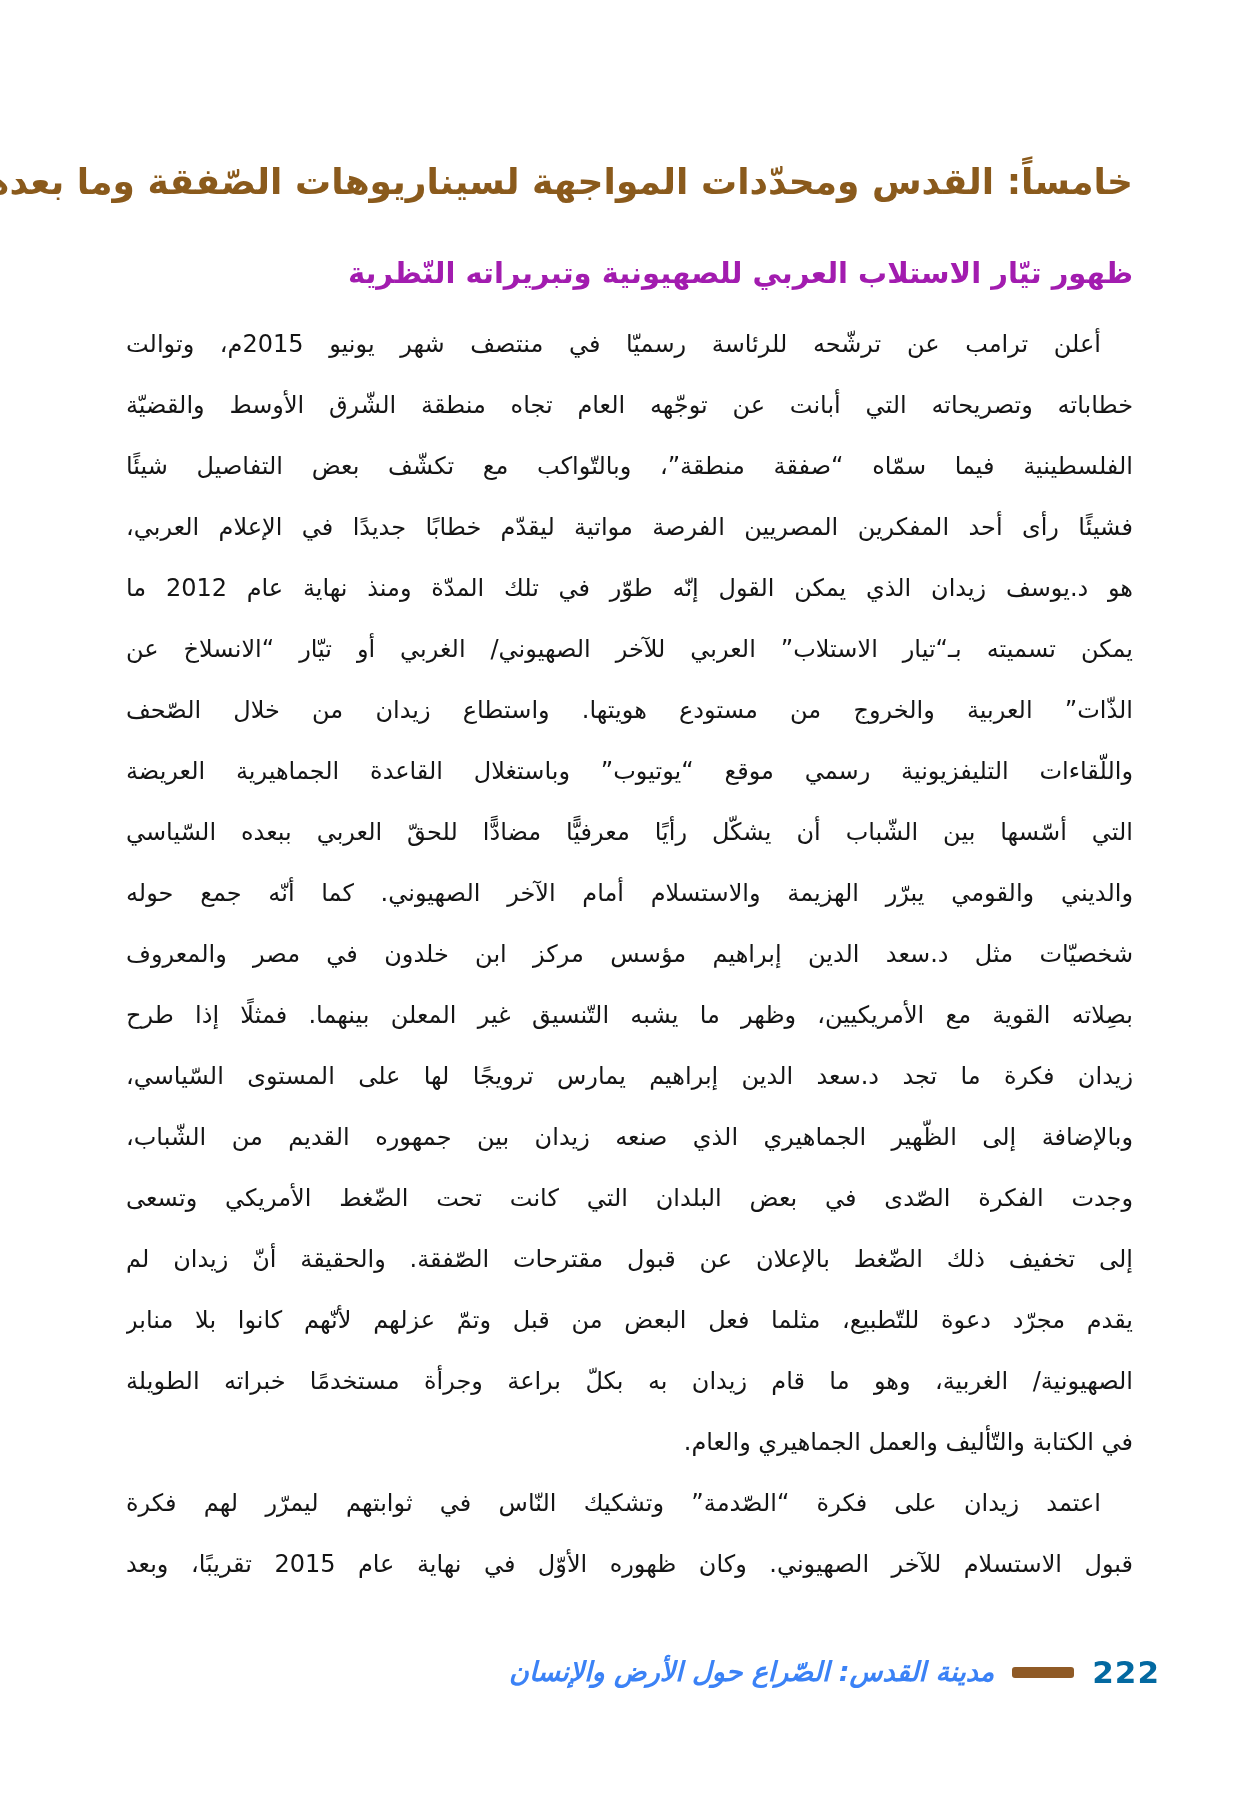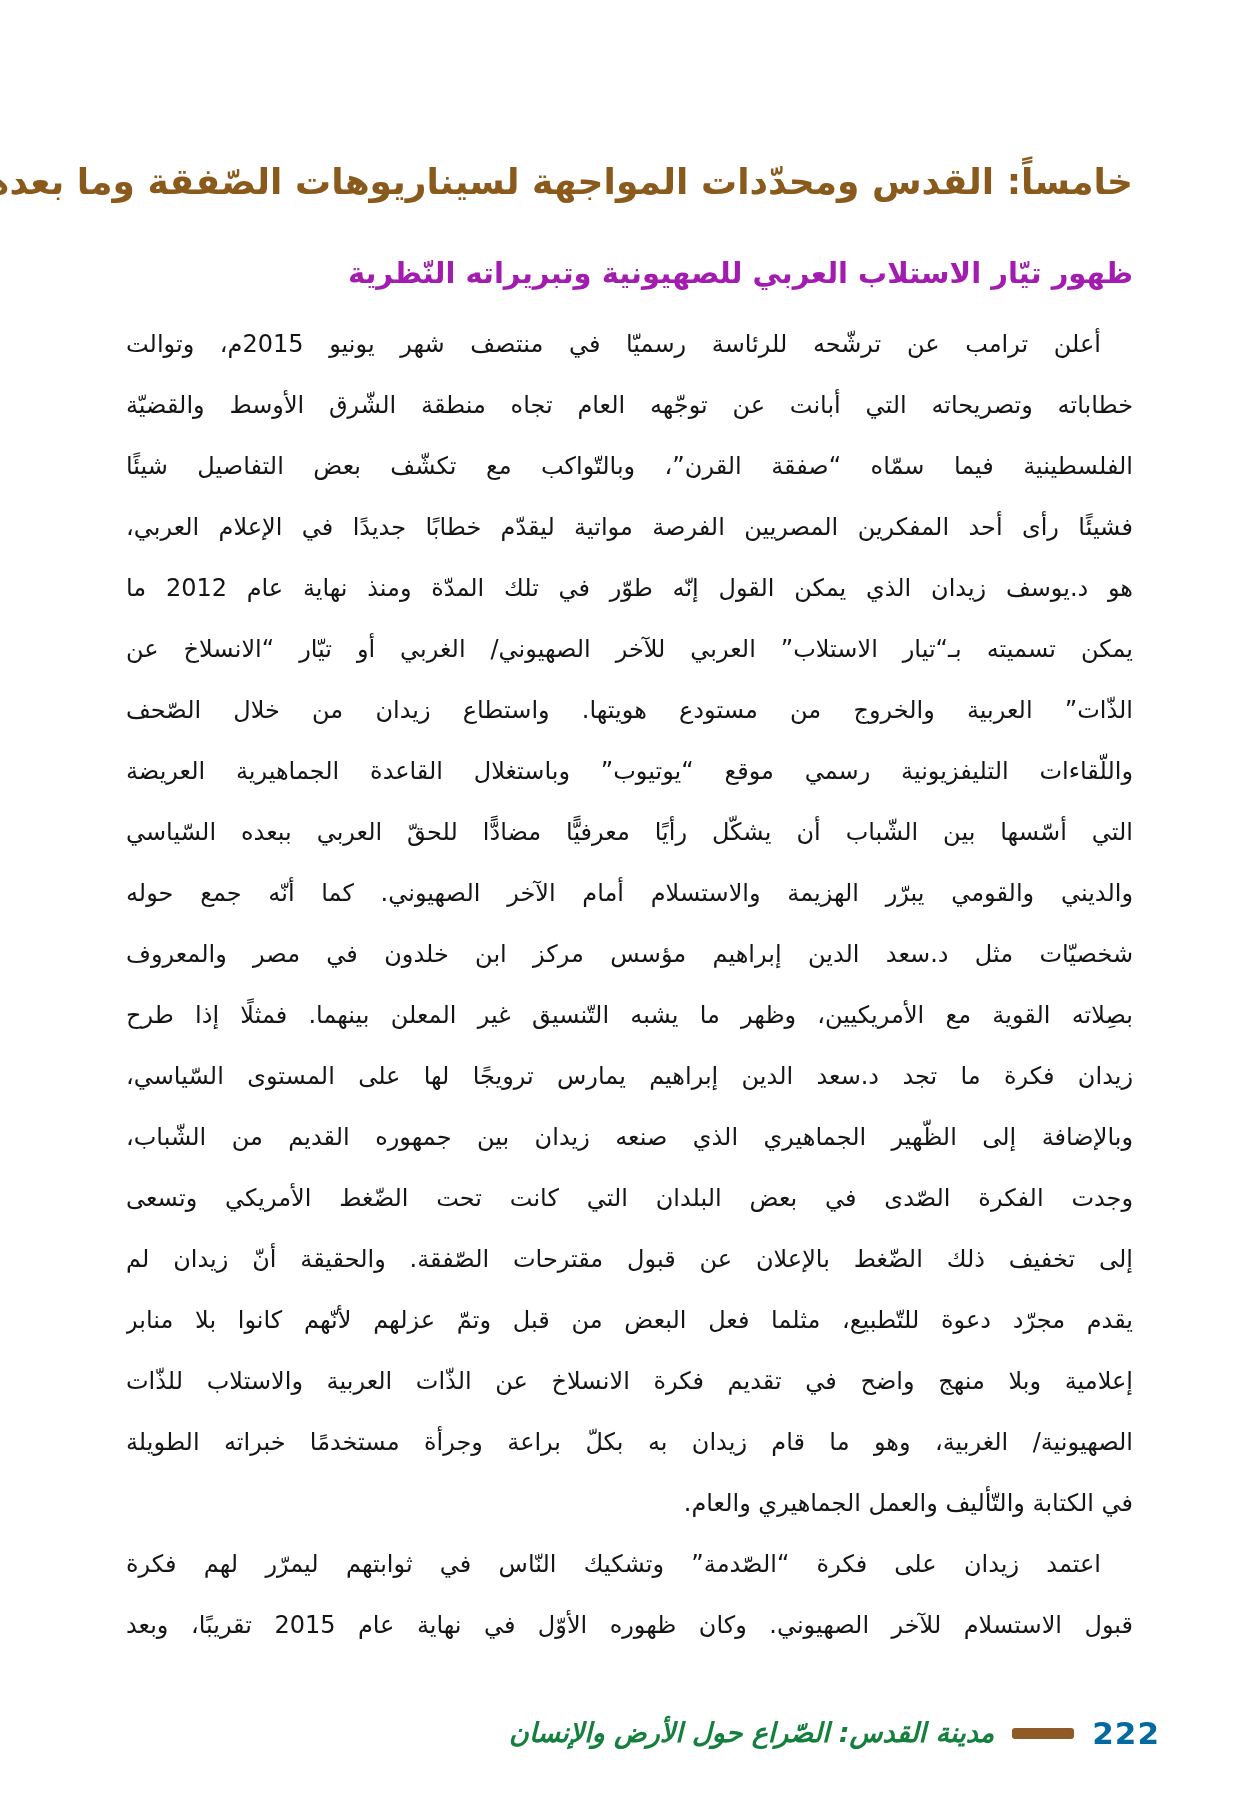--- a/index.html
+++ b/index.html
@@ -69,21 +69,21 @@
   }
   .footer-bar {
     width: 62px;
     height: 11px;
     background: #8f5a26;
     border-radius: 3px;
     margin: 0 18px;
     display: inline-block;
   }
   .book-title {
-    color: #15803d;
+    color: #3b82f6;
     font-size: 27px;
     font-weight: bold;
     font-style: italic;
     line-height: 50px;
     white-space: nowrap;
   }
 </style>
 </head>
 <body>
 
@@ -91,36 +91,35 @@
 
   <div class="heading">خامساً: القدس ومحدّدات المواجهة لسيناريوهات الصّفقة وما بعدها</div>
 
   <div class="subheading">ظهور تيّار الاستلاب العربي للصهيونية وتبريراته النّظرية</div>
 
   <div class="body-text">
 
     <div>
       <div class="line first">أعلن ترامب عن ترشّحه للرئاسة رسميّا في منتصف شهر يونيو 2015م، وتوالت</div>
       <div class="line">خطاباته وتصريحاته التي أبانت عن توجّهه العام تجاه منطقة الشّرق الأوسط والقضيّة</div>
-      <div class="line">الفلسطينية فيما سمّاه “صفقة القرن”، وبالتّواكب مع تكشّف بعض التفاصيل شيئًا</div>
+      <div class="line">الفلسطينية فيما سمّاه “صفقة منطقة”، وبالتّواكب مع تكشّف بعض التفاصيل شيئًا</div>
       <div class="line">فشيئًا رأى أحد المفكرين المصريين الفرصة مواتية ليقدّم خطابًا جديدًا في الإعلام العربي،</div>
       <div class="line">هو د.يوسف زيدان الذي يمكن القول إنّه طوّر في تلك المدّة ومنذ نهاية عام 2012 ما</div>
       <div class="line">يمكن تسميته بـ“تيار الاستلاب” العربي للآخر الصهيوني/ الغربي أو تيّار “الانسلاخ عن</div>
       <div class="line">الذّات” العربية والخروج من مستودع هويتها. واستطاع زيدان من خلال الصّحف</div>
       <div class="line">واللّقاءات التليفزيونية رسمي موقع “يوتيوب” وباستغلال القاعدة الجماهيرية العريضة</div>
       <div class="line">التي أسّسها بين الشّباب أن يشكّل رأيًا معرفيًّا مضادًّا للحقّ العربي ببعده السّياسي</div>
       <div class="line">والديني والقومي يبرّر الهزيمة والاستسلام أمام الآخر الصهيوني. كما أنّه جمع حوله</div>
       <div class="line">شخصيّات مثل د.سعد الدين إبراهيم مؤسس مركز ابن خلدون في مصر والمعروف</div>
       <div class="line">بصِلاته القوية مع الأمريكيين، وظهر ما يشبه التّنسيق غير المعلن بينهما. فمثلًا إذا طرح</div>
       <div class="line">زيدان فكرة ما تجد د.سعد الدين إبراهيم يمارس ترويجًا لها على المستوى السّياسي،</div>
       <div class="line">وبالإضافة إلى الظّهير الجماهيري الذي صنعه زيدان بين جمهوره القديم من الشّباب،</div>
       <div class="line">وجدت الفكرة الصّدى في بعض البلدان التي كانت تحت الضّغط الأمريكي وتسعى</div>
       <div class="line">إلى تخفيف ذلك الضّغط بالإعلان عن قبول مقترحات الصّفقة. والحقيقة أنّ زيدان لم</div>
       <div class="line">يقدم مجرّد دعوة للتّطبيع، مثلما فعل البعض من قبل وتمّ عزلهم لأنّهم كانوا بلا منابر</div>
-      <div class="line">إعلامية وبلا منهج واضح في تقديم فكرة الانسلاخ عن الذّات العربية والاستلاب للذّات</div>
       <div class="line">الصهيونية/ الغربية، وهو ما قام زيدان به بكلّ براعة وجرأة مستخدمًا خبراته الطويلة</div>
       <div class="line last">في الكتابة والتّأليف والعمل الجماهيري والعام.</div>
     </div>
 
     <div>
       <div class="line first">اعتمد زيدان على فكرة “الصّدمة” وتشكيك النّاس في ثوابتهم ليمرّر لهم فكرة</div>
       <div class="line">قبول الاستسلام للآخر الصهيوني. وكان ظهوره الأوّل في نهاية عام 2015 تقريبًا، وبعد</div>
     </div>
 
   </div>

